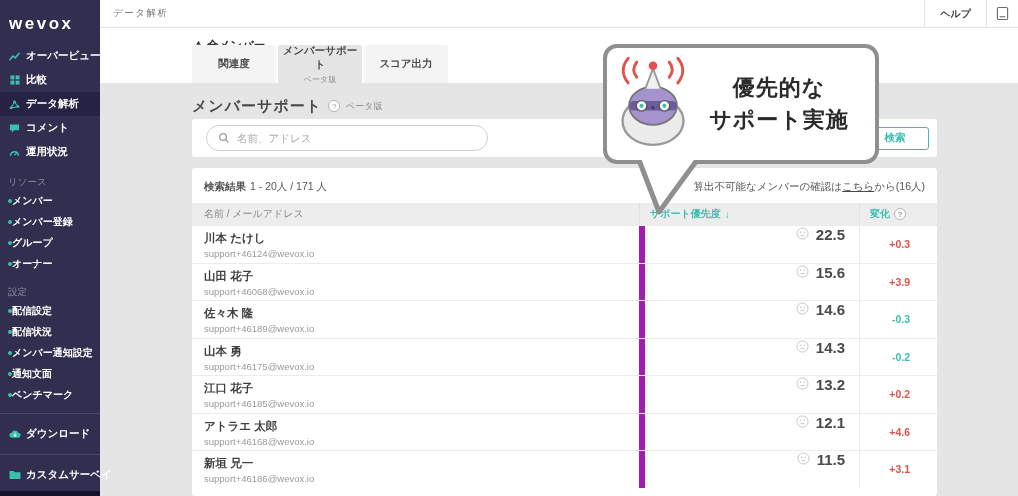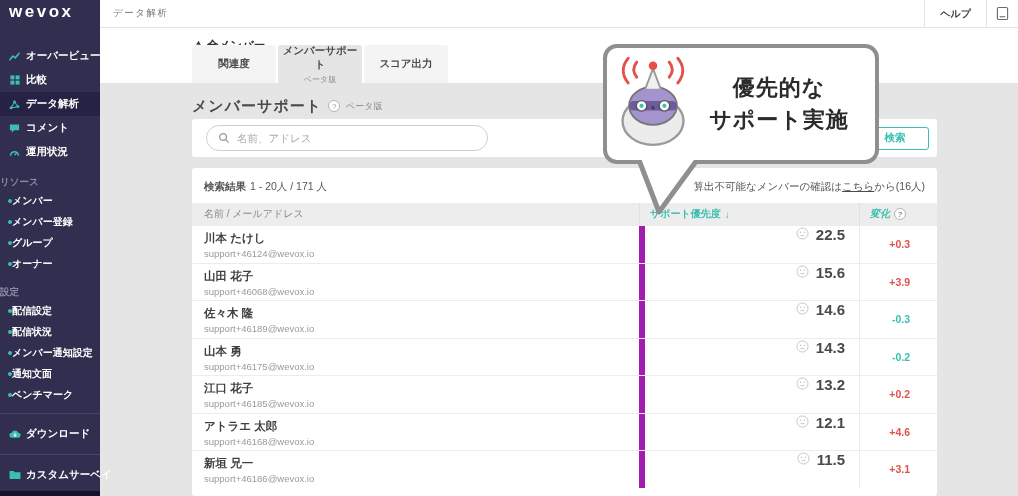--- a/index.html
+++ b/index.html
@@ -2,26 +2,26 @@
 <html><head>
 <meta charset="utf-8">
 <style>
   * { margin:0; padding:0; box-sizing:border-box; }
   html,body { width:1018px; height:496px; overflow:hidden; background:#fff;
     font-family:"Liberation Sans","DejaVu Sans",sans-serif; }
   .app { display:flex; width:1018px; height:496px; position:relative; }
 
   
   .sidebar { width:100px; height:496px; background:#312e4f; flex-shrink:0; position:relative; }
-  .logo { color:#fff; font-size:17px; font-weight:700; letter-spacing:2.5px; padding:2px 0 0 9px; height:30px; cursor:pointer; }
+  .logo { color:#fff; font-size:17px; font-weight:700; letter-spacing:2.5px; padding:14px 0 0 9px; height:30px; cursor:pointer; }
   .sb-nav { margin-top:14px; }
   .sb-item { display:flex; align-items:center; gap:5px; padding-left:8px; height:24px;
     color:#fff; font-size:10.5px; font-weight:700; cursor:pointer; white-space:nowrap; }
   .sb-item.active { background:#262243; }
-  .sb-section-title { color:#8d8aa5; font-size:9.5px; padding-left:0; margin-top:10px; height:16px; display:flex; align-items:center;font-weight:bold; }
+  .sb-section-title { color:#8d8aa5; font-size:9.5px; padding-left:8px; margin-top:10px; height:16px; display:flex; align-items:center; }
   .sb-bullet { display:flex; align-items:center; padding-left:8px; height:21px;
     color:#fff; font-size:10px; font-weight:600; cursor:pointer; white-space:nowrap; }
   .dot { width:4px; height:4px; border-radius:50%; background:#3bbfae; flex-shrink:0; }
   .sb-divider { border-top:1px solid #46436a; margin:8px 0; }
   .icn { display:inline-flex; align-items:center; justify-content:center; width:13px; flex-shrink:0; }
   .sb-bottom-strip { position:absolute; bottom:0; left:0; width:100px; height:5px; background:#14132a; }
 
   
   .main { flex:1; display:flex; flex-direction:column; }
   .topbar { height:28px; background:#fff; border-bottom:1px solid #e3e3e3; display:flex; align-items:stretch; }
@@ -56,21 +56,21 @@
     color:#3bbfae; font-size:10.5px; font-weight:700; cursor:pointer; font-family:inherit; }
 
   .results-card { margin-top:11px; height:328px; overflow:hidden; }
   .meta-row { display:flex; justify-content:space-between; align-items:center; padding:12px 12px 9px 12px; font-size:10.5px; color:#555; }
   .meta-left b { font-weight:700; margin-right:4px; }
   .meta-note a { color:#4a4a4a; text-decoration:underline; cursor:pointer; }
 
   .thead { display:flex; background:#ededed; height:22px; align-items:center; font-size:10px; }
   .col-name { flex:1; padding-left:12px; }
   .col-score { width:220px; border-left:1px solid #e0e0e0; height:100%; display:flex; align-items:center; padding-left:10px; }
-  .col-change { width:78px; border-left:1px solid #e0e0e0; height:100%; display:flex; align-items:center; padding-left:10px;font-style:italic; }
+  .col-change { width:78px; border-left:1px solid #e0e0e0; height:100%; display:flex; align-items:center; padding-left:10px; }
   .thead .col-name { color:#8a8a8a; }
   .th-teal { color:#3bbfae; font-weight:700; display:flex; align-items:center; gap:4px; cursor:pointer; }
   .sort-arrow { font-size:10px; }
 
   .trow { display:flex; border-top:1px solid #ececec; height:37.5px; cursor:pointer; background:#fff; }
   .cell-name { flex:1; padding:5px 0 0 12px; }
   .m-name { font-size:11.5px; font-weight:700; color:#3f3f3f; }
   .m-email { font-size:9.5px; color:#9a9a9a; margin-top:2px; }
   .cell-score { width:220px; border-left:6px solid #a21caf; display:flex; align-items:flex-start; justify-content:flex-end; gap:7px; padding-right:14px; }
   .score-val { font-size:15px; font-weight:600; color:#4a4a4a; }

